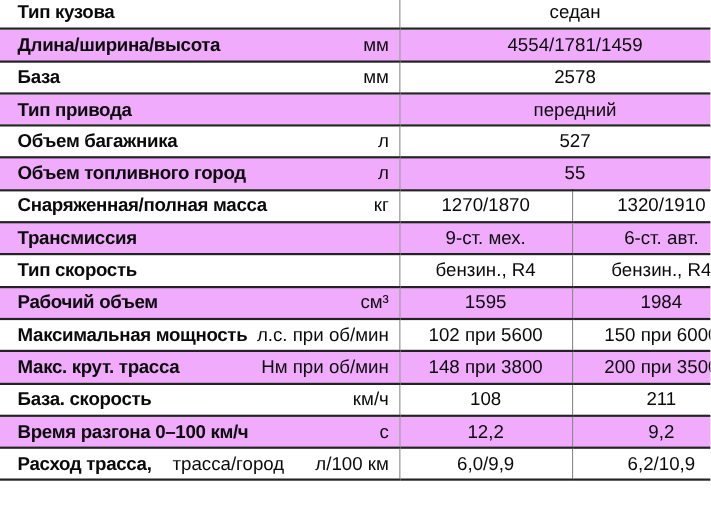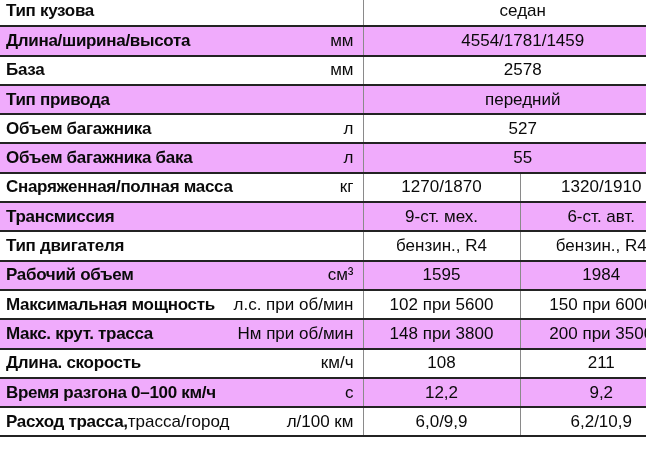--- a/index.html
+++ b/index.html
@@ -26,25 +26,25 @@
     vertical-align: middle;
     padding: 0;
     overflow: hidden;
     white-space: nowrap;
   }
   tr.stripe-gray td { background: #f0abfc; }
   tr.stripe-white td { background: #ffffff; }
   td.lbl .wrap {
     display: flex;
     align-items: baseline;
-    padding: 0 9px 0 6px;
+    padding: 0 9px 0 16px;
     width: 100%;
   }
   .b  { font-weight: bold; letter-spacing: -0.3px; }
-  .sfx { margin-left: 0; font-weight: normal; }
+  .sfx { margin-left: 19px; font-weight: normal; }
   .u  { margin-left: auto; font-weight: normal; padding-left: 8px; }
   td.val {
     text-align: center;
     border-left: 1px solid #8a8a8a;
     font-weight: normal;
   }
 </style>
 </head>
 <body>
 
@@ -103,21 +103,21 @@
             <span class="b">Объем багажника</span>
             <span class="u">л</span>
           </div>
         </td>
         <td class="val" colspan="2">527</td>
       </tr>
 
       <tr class="stripe-gray">
         <td class="lbl">
           <div class="wrap">
-            <span class="b">Объем багажника бака</span>
+            <span class="b">Объем топливного город</span>
             <span class="u">л</span>
           </div>
         </td>
         <td class="val" colspan="2">55</td>
       </tr>
 
       <tr class="stripe-white">
         <td class="lbl">
           <div class="wrap">
             <span class="b">Снаряженная/полная масса</span>
@@ -135,21 +135,21 @@
             <span class="u"></span>
           </div>
         </td>
         <td class="val">9-ст. мех.</td>
         <td class="val">6-ст. авт.</td>
       </tr>
 
       <tr class="stripe-white">
         <td class="lbl">
           <div class="wrap">
-            <span class="b">Тип двигателя</span>
+            <span class="b">Тип скорость</span>
             <span class="u"></span>
           </div>
         </td>
         <td class="val">бензин., R4</td>
         <td class="val">бензин., R4</td>
       </tr>
 
       <tr class="stripe-gray">
         <td class="lbl">
           <div class="wrap">
@@ -179,21 +179,21 @@
             <span class="u">Нм при об/мин</span>
           </div>
         </td>
         <td class="val">148 при 3800</td>
         <td class="val">200 при 3500</td>
       </tr>
 
       <tr class="stripe-white">
         <td class="lbl">
           <div class="wrap">
-            <span class="b">Длина. скорость</span>
+            <span class="b">База. скорость</span>
             <span class="u">км/ч</span>
           </div>
         </td>
         <td class="val">108</td>
         <td class="val">211</td>
       </tr>
 
       <tr class="stripe-gray">
         <td class="lbl">
           <div class="wrap">

